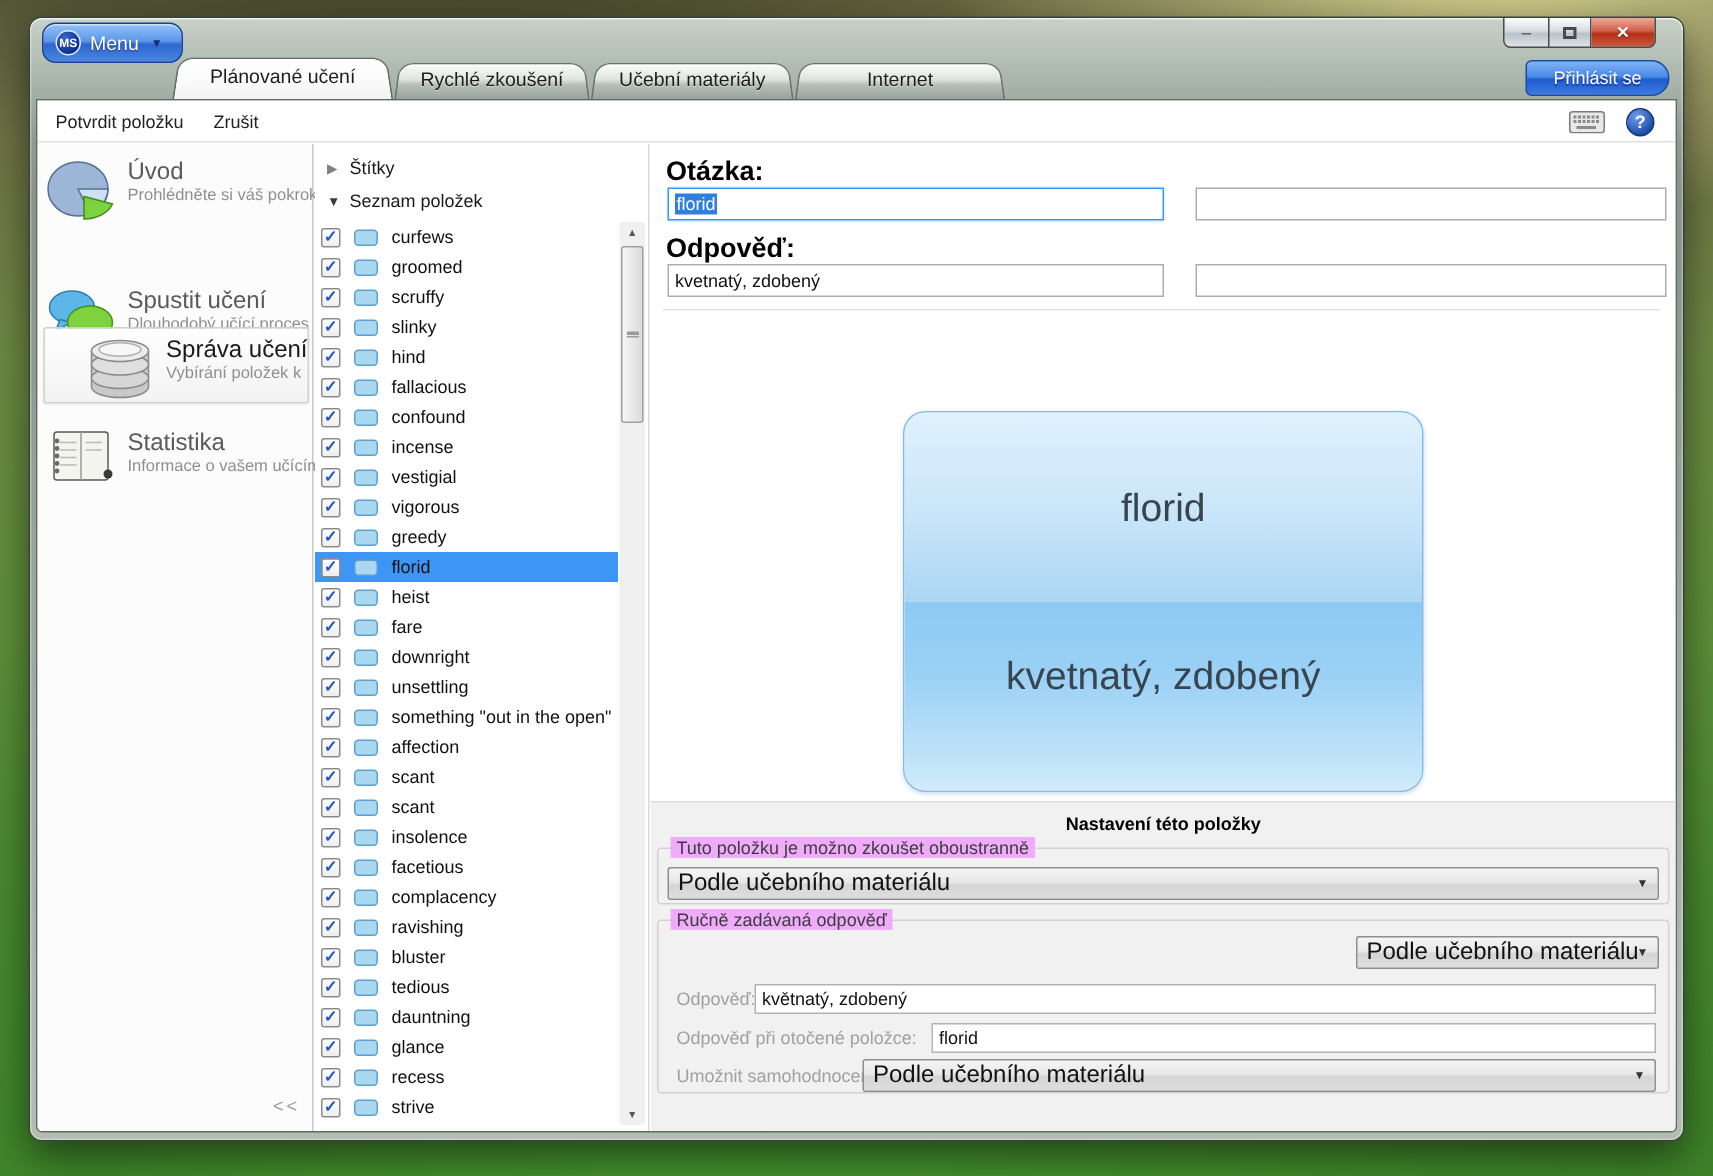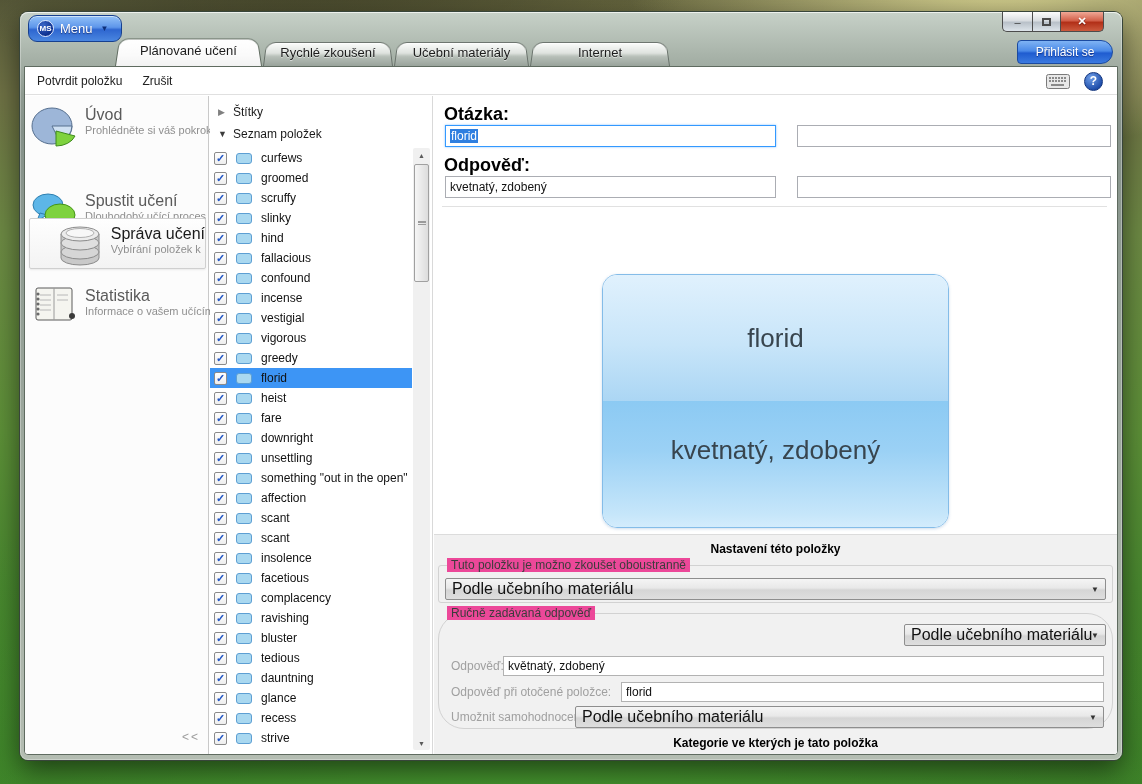--- a/index.html
+++ b/index.html
@@ -191,25 +191,25 @@
   .fc-text { font-size:26px; color:#38454e; }
 
   
   .settings {
     position:absolute; left:0; right:0; top:438px; bottom:0;
     background:#f1f1f1; border-top:1px solid #dcdcdc; padding:4px 2px 0 2px;
   }
   .set-header { text-align:center; font-size:12px; font-weight:bold; color:#000; height:20px; line-height:20px; }
   .groupbox { position:relative; border:1px solid #d2d2d2; border-radius:3px; margin:6px 2px 0 2px; }
   .gb-label {
-    position:absolute; top:-8px; left:8px; background:#ec4899; padding:0 4px;
+    position:absolute; top:-8px; left:8px; background:#f0abfc; padding:0 4px;
     font-size:12px; color:#3c3c3c;
   }
   .gb1 { height:38px; }
-  .gb2 { height:116px; margin-top:10px;border-radius:26px; }
+  .gb2 { height:116px; margin-top:10px; }
   .combo {
     position:absolute; height:22px; border:1px solid #8e8e8e; border-radius:2px;
     background:linear-gradient(180deg,#f5f5f5 0%, #e8e8e8 45%, #d5d5d5 55%, #dedede 100%);
     font-size:16px; color:#111; display:flex; align-items:center; padding:0 22px 0 6px; cursor:default;
     white-space:nowrap; overflow:hidden;
   }
   .combo::after {
     content:'▼'; position:absolute; right:6px; top:50%; transform:translateY(-50%);
     font-size:8px; color:#333;
   }
@@ -569,19 +569,18 @@
             <span class="set-row-label" style="left:12px; top:45px;">Odpověď:</span>
             <input class="set-input" style="left: 64px; right: 8px; top: 42px;" value="květnatý, zdobený">
 
             <span class="set-row-label" style="left:12px; top:71px;">Odpověď při otočené položce:</span>
             <input class="set-input" style="left: 182px; right: 8px; top: 68px;" value="florid">
 
             <span class="set-row-label" style="left:12px; top:96px;">Umožnit samohodnoceni</span>
             <div class="combo" style="left:136px; right:8px; top:92px;">Podle učebního materiálu</div>
           </div>
 
-          <div class="cat-header">Kategorie ve kterých je tato položka</div>
         </div>
       </div>
 
     </div>
   </div>
 </div>
 
 </body></html>

